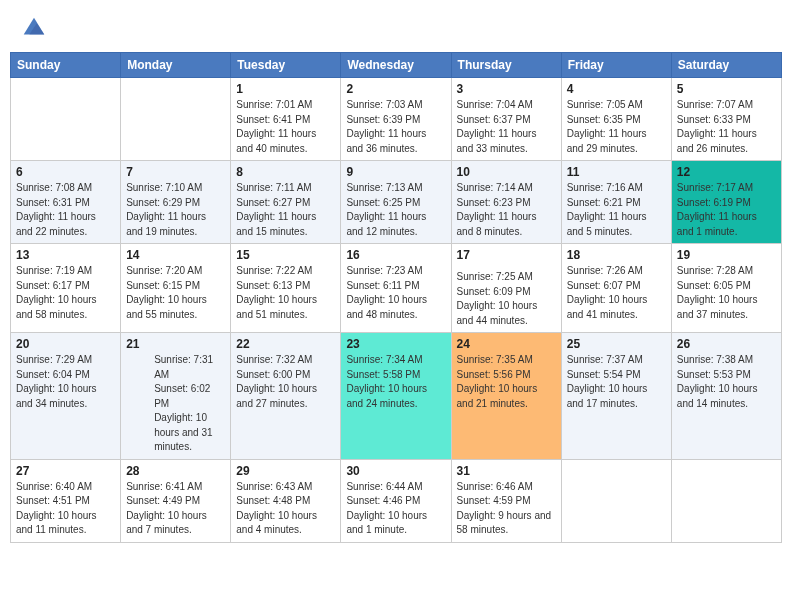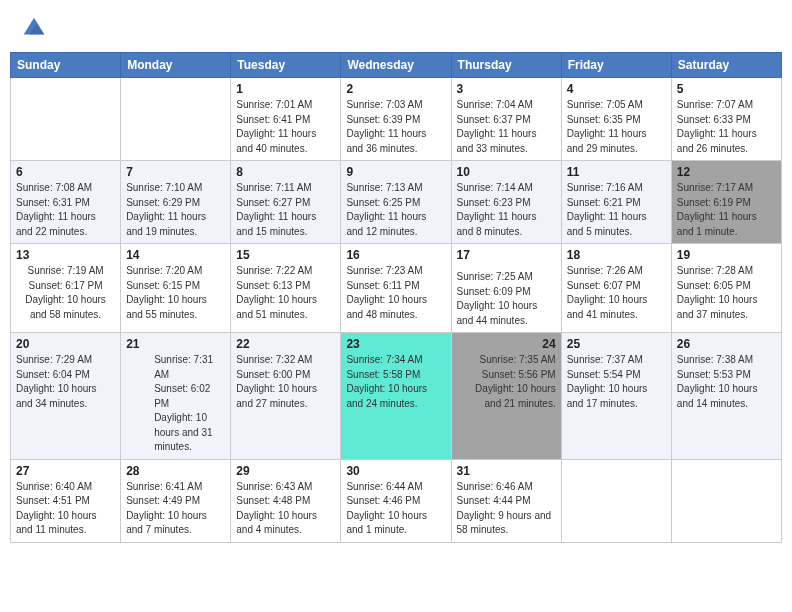--- a/index.html
+++ b/index.html
@@ -191,31 +191,31 @@
           <div class="day-detail" style="white-space: pre-line;">Sunrise: 7:14 AM
 Sunset: 6:23 PM
 Daylight: 11 hours and 8 minutes.</div>
         </td>
         <td style="background: rgb(240, 244, 250);">
           <span class="day-num">11</span>
           <div class="day-detail" style="white-space: pre-line;">Sunrise: 7:16 AM
 Sunset: 6:21 PM
 Daylight: 11 hours and 5 minutes.</div>
         </td>
-        <td style="background: #a3a3a3;">
+        <td style="background: #14b8a6;">
           <span class="day-num">12</span>
           <div class="day-detail" style="white-space: pre-line;">Sunrise: 7:17 AM
 Sunset: 6:19 PM
 Daylight: 11 hours and 1 minute.</div>
         </td>
       </tr>
       <tr>
         <td>
           <span class="day-num">13</span>
-          <div class="day-detail" style="white-space: pre-line; text-align: center;">Sunrise: 7:19 AM
+          <div class="day-detail" style="white-space: pre-line;">Sunrise: 7:19 AM
 Sunset: 6:17 PM
 Daylight: 10 hours and 58 minutes.</div>
         </td>
         <td>
           <span class="day-num">14</span>
           <div class="day-detail" style="white-space: pre-line;">Sunrise: 7:20 AM
 Sunset: 6:15 PM
 Daylight: 10 hours and 55 minutes.</div>
         </td>
         <td>
@@ -267,21 +267,21 @@
           <div class="day-detail" style="white-space: pre-line;">Sunrise: 7:32 AM
 Sunset: 6:00 PM
 Daylight: 10 hours and 27 minutes.</div>
         </td>
         <td style="background: #5eead4;">
           <span class="day-num">23</span>
           <div class="day-detail" style="white-space: pre-line;">Sunrise: 7:34 AM
 Sunset: 5:58 PM
 Daylight: 10 hours and 24 minutes.</div>
         </td>
-        <td style="background: #a3a3a3; text-align: right;">
+        <td style="background: #fdba74;">
           <span class="day-num">24</span>
           <div class="day-detail" style="white-space: pre-line;">Sunrise: 7:35 AM
 Sunset: 5:56 PM
 Daylight: 10 hours and 21 minutes.</div>
         </td>
         <td style="background: rgb(240, 244, 250);">
           <span class="day-num">25</span>
           <div class="day-detail" style="white-space: pre-line;">Sunrise: 7:37 AM
 Sunset: 5:54 PM
 Daylight: 10 hours and 17 minutes.</div>
@@ -314,20 +314,20 @@
         </td>
         <td>
           <span class="day-num">30</span>
           <div class="day-detail" style="white-space: pre-line;">Sunrise: 6:44 AM
 Sunset: 4:46 PM
 Daylight: 10 hours and 1 minute.</div>
         </td>
         <td>
           <span class="day-num">31</span>
           <div class="day-detail" style="white-space: pre-line;">Sunrise: 6:46 AM
-Sunset: 4:44 PM
+Sunset: 4:59 PM
 Daylight: 9 hours and 58 minutes.</div>
         </td>
         <td class="empty-cell"></td>
         <td class="empty-cell"></td>
       </tr>
     </tbody>
 </table>
 
 </body></html>

